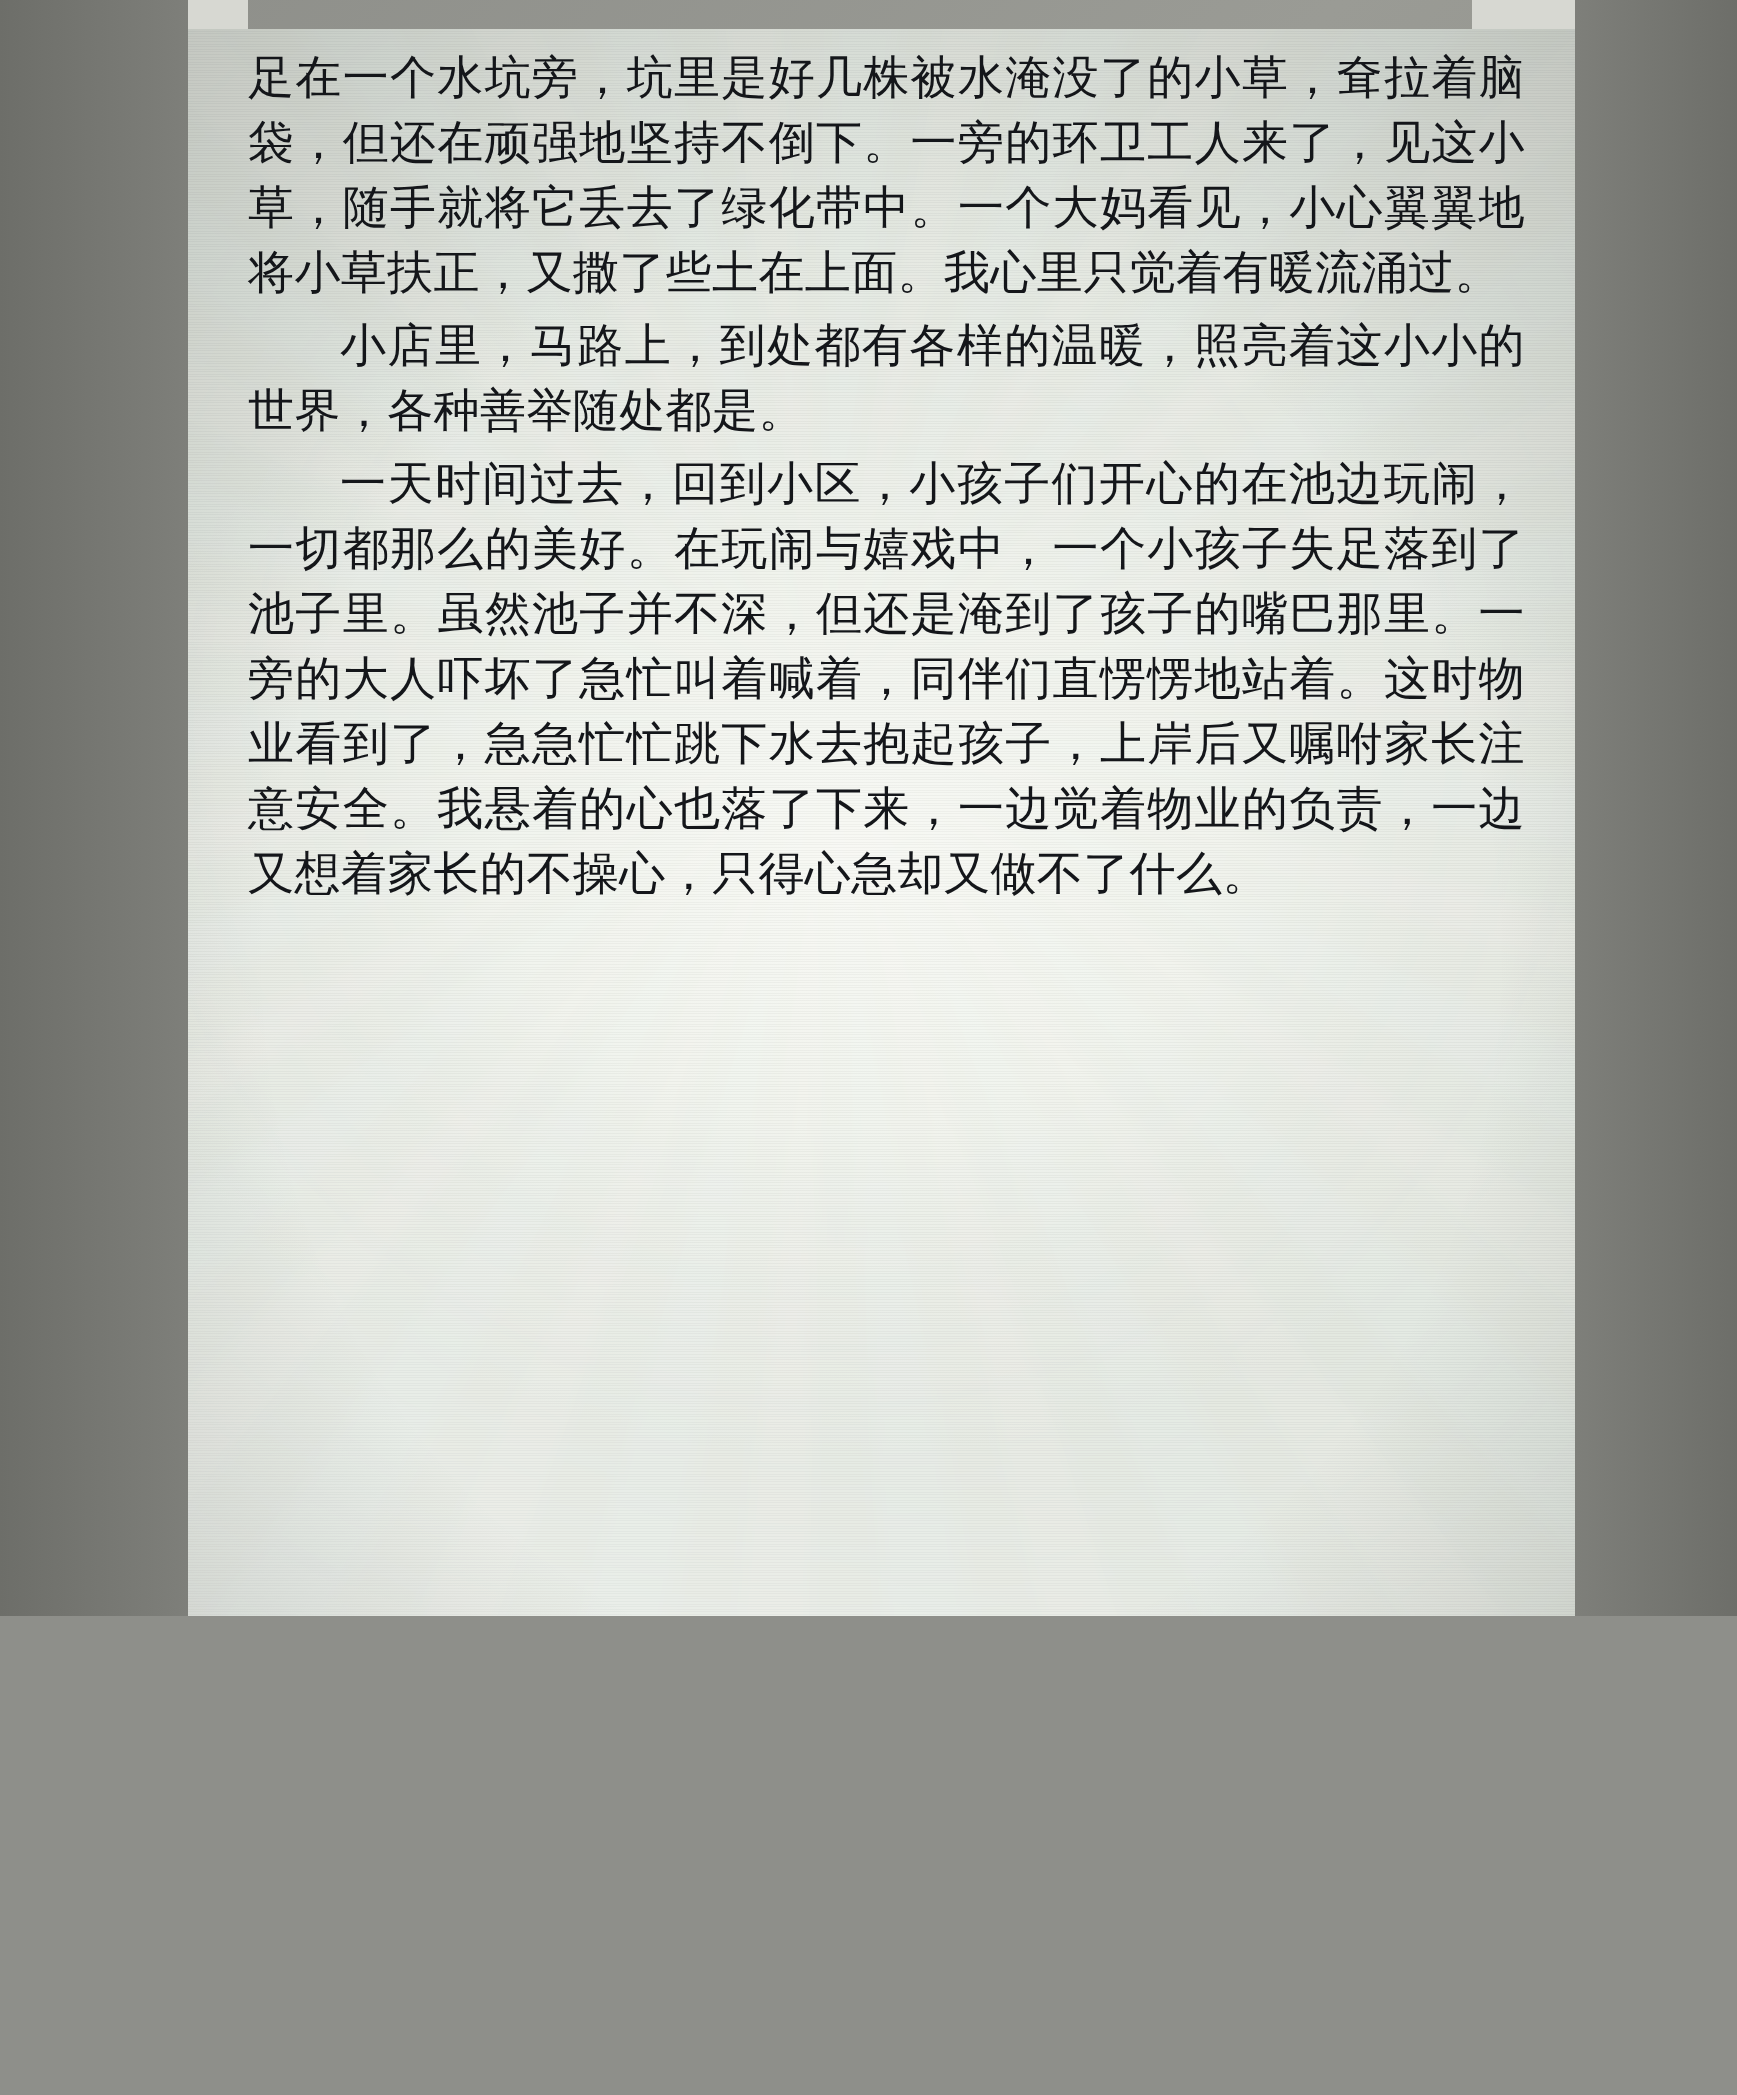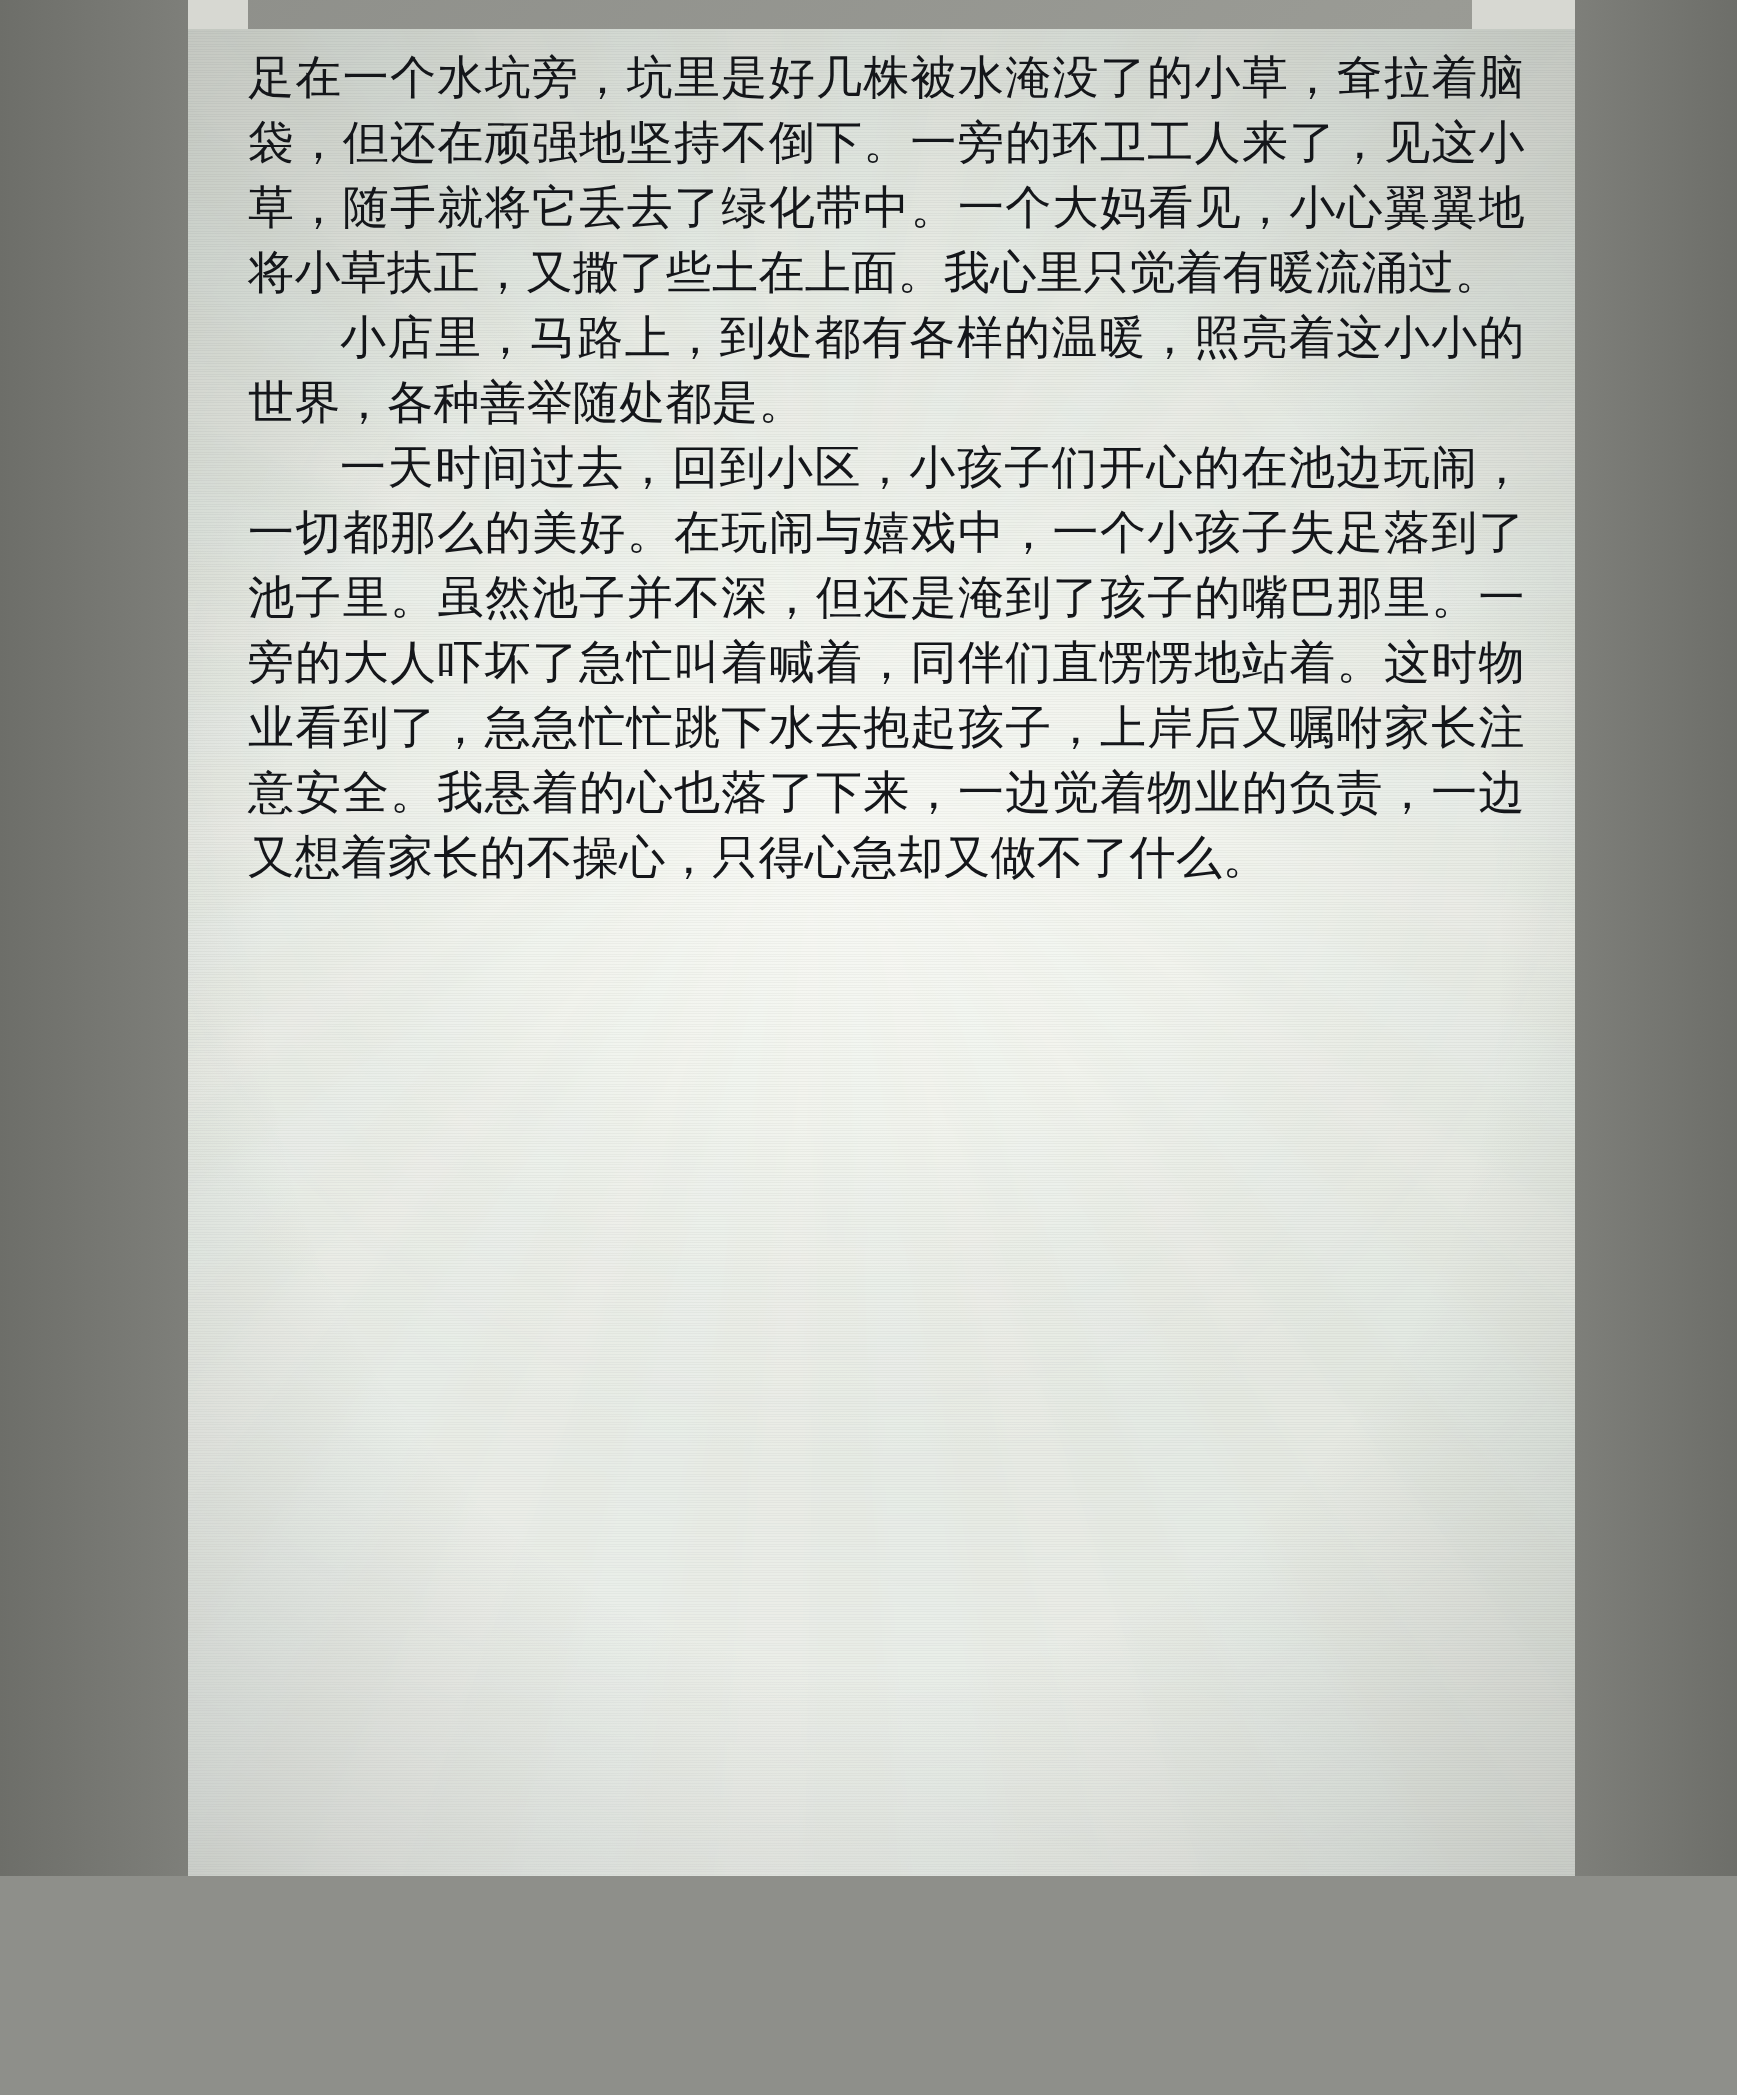--- a/index.html
+++ b/index.html
@@ -11,21 +11,21 @@
     width: 1738px;
     height: 2096px;
     overflow: hidden;
     font-family: "Liberation Serif", "DejaVu Serif", serif;
   }
 
   
   #screen-photo {
     position: relative;
     width: 1738px;
-    height: 1876px;
+    height: 1616px;
     background: linear-gradient(135deg, #8d8e89 0%, #9a9b95 40%, #86877f 100%);
     overflow: hidden;
   }
 
   
   .photo-edge {
     position: absolute;
     top: 0;
     bottom: 0;
     background: #6f706b;
@@ -124,21 +124,21 @@
     z-index: 3;
     position: relative;
   }
   #body-text p {
     margin: 0 0 0 0;
   }
   #body-text p.indent {
     text-indent: 2em;
   }
   #body-text p + p {
-    margin-top: 0px;
+    margin-top: 8px;
   }
 
   
   .page-smudge {
     position: absolute;
     right: 103px;
     bottom: 83px;
     font-size: 19px;
     color: rgba(60,70,70,.40);
     font-family: "Liberation Sans", sans-serif;

